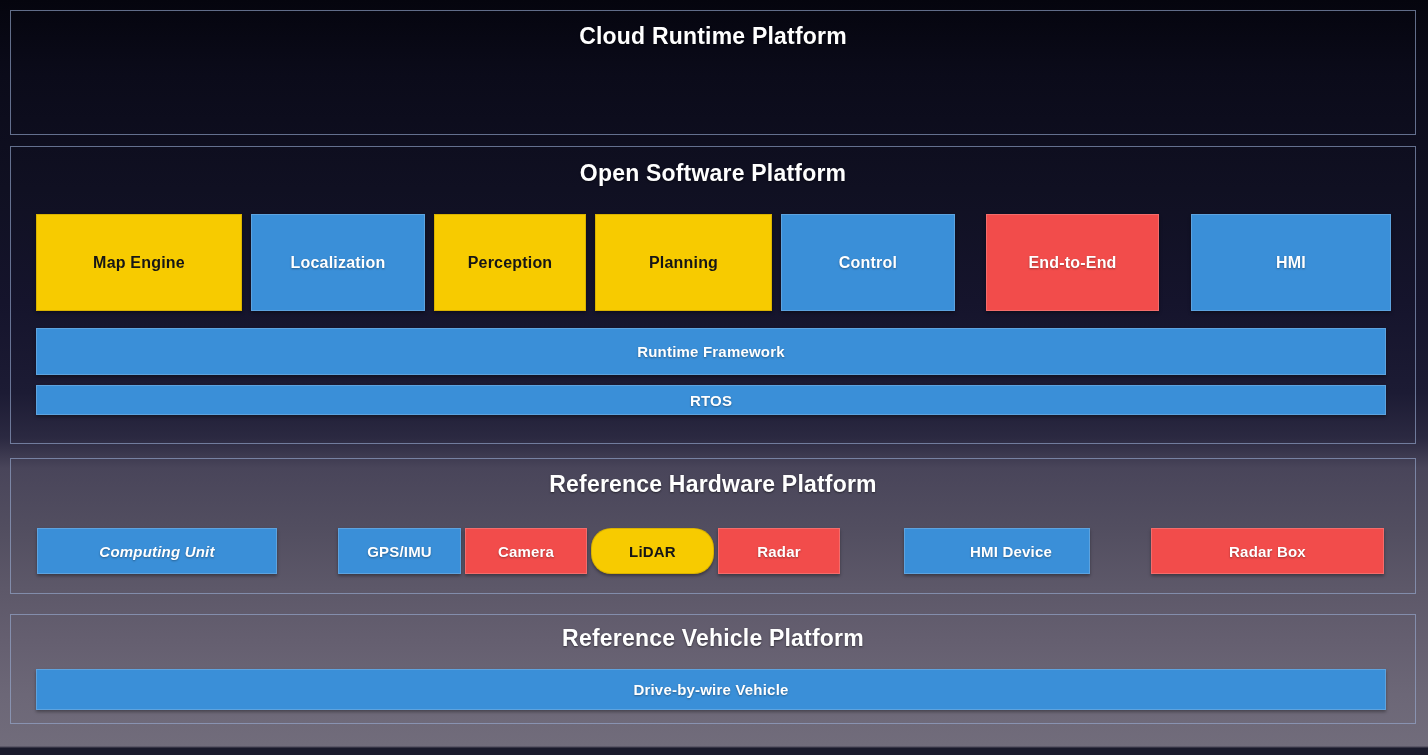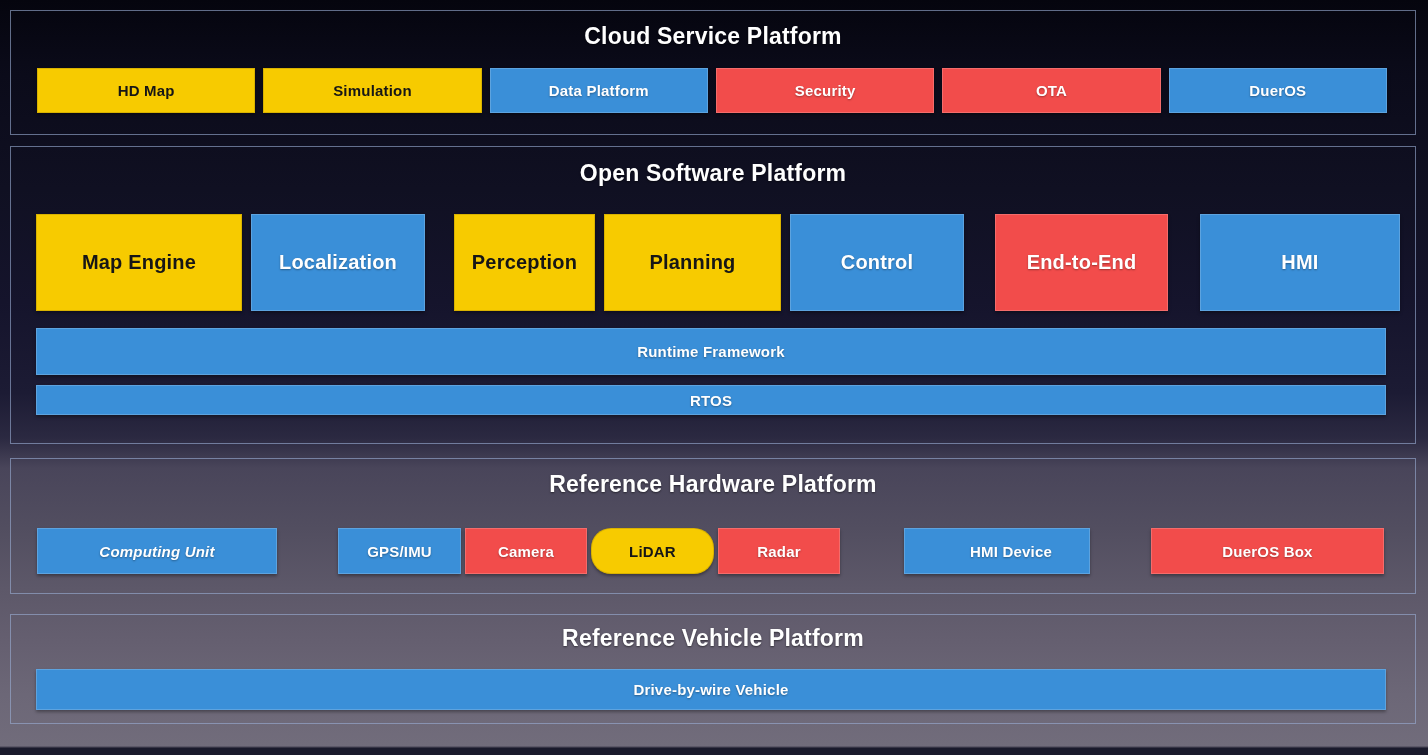--- a/index.html
+++ b/index.html
@@ -80,24 +80,24 @@
   }
   .cloud-row .box { flex: 1; }
 
   
   .module-row {
     position: absolute;
     top: 67px; left: 25px;
     height: 97px;
     display: flex; gap: 9px;
   }
-  .module-row .box { font-size: 20px; }
+  .module-row .box { font-size: 16px; }
   .module-row .box:nth-child(1) { width: 206px; }
   .module-row .box:nth-child(2) { width: 174px; }
-  .module-row .box:nth-child(3) { width: 141px; margin-left: 20px; }
+  .module-row .box:nth-child(3) { width: 152px; }
   .module-row .box:nth-child(4) { width: 177px; }
   .module-row .box:nth-child(5) { width: 174px; }
   .module-row .box:nth-child(6) { width: 173px; margin-left: 22px; }
   .module-row .box:nth-child(7) { width: 200px; margin-left: 23px; }
 
   .bar { position: absolute; left: 25px; width: 1350px; }
   .bar-runtime { top: 181px; height: 47px; }
   .bar-rtos    { top: 238px; height: 30px; }
   .bar-vehicle { top: 54px;  height: 41px; }
 
@@ -115,29 +115,21 @@
   .hw-row .box:nth-child(5) { width: 122px; margin-left: 4px; }
   .hw-row .box:nth-child(6) { width: 186px; margin-left: 64px; padding-left: 28px; }
   .hw-row .box:nth-child(7) { width: 233px; margin-left: 61px; }
 </style>
 </head>
 <body>
 
 <div>
 
   <div class="section s1">
-    <div class="section-title">Cloud Service Platform</div>
-    <div class="cloud-row">
-      <div class="box yellow">HD Map</div>
-      <div class="box yellow">Simulation</div>
-      <div class="box blue">Data Platform</div>
-      <div class="box red">Security</div>
-      <div class="box red">OTA</div>
-      <div class="box blue">DuerOS</div>
-    </div>
+    <div class="section-title">Cloud Runtime Platform</div>
   </div>
 
   <div class="section s2">
     <div class="section-title">Open Software Platform</div>
     <div class="module-row">
       <div class="box yellow">Map Engine</div>
       <div class="box blue">Localization</div>
       <div class="box yellow">Perception</div>
       <div class="box yellow">Planning</div>
       <div class="box blue">Control</div>
@@ -150,21 +142,21 @@
 
   <div class="section s3">
     <div class="section-title">Reference Hardware Platform</div>
     <div class="hw-row">
       <div class="box blue">Computing Unit</div>
       <div class="box blue">GPS/IMU</div>
       <div class="box red">Camera</div>
       <div class="box yellow">LiDAR</div>
       <div class="box red">Radar</div>
       <div class="box blue">HMI Device</div>
-      <div class="box red">DuerOS Box</div>
+      <div class="box red">Radar Box</div>
     </div>
   </div>
 
   <div class="section s4">
     <div class="section-title">Reference Vehicle Platform</div>
     <div class="bar blue bar-vehicle">Drive-by-wire Vehicle</div>
   </div>
 
 </div>
 

